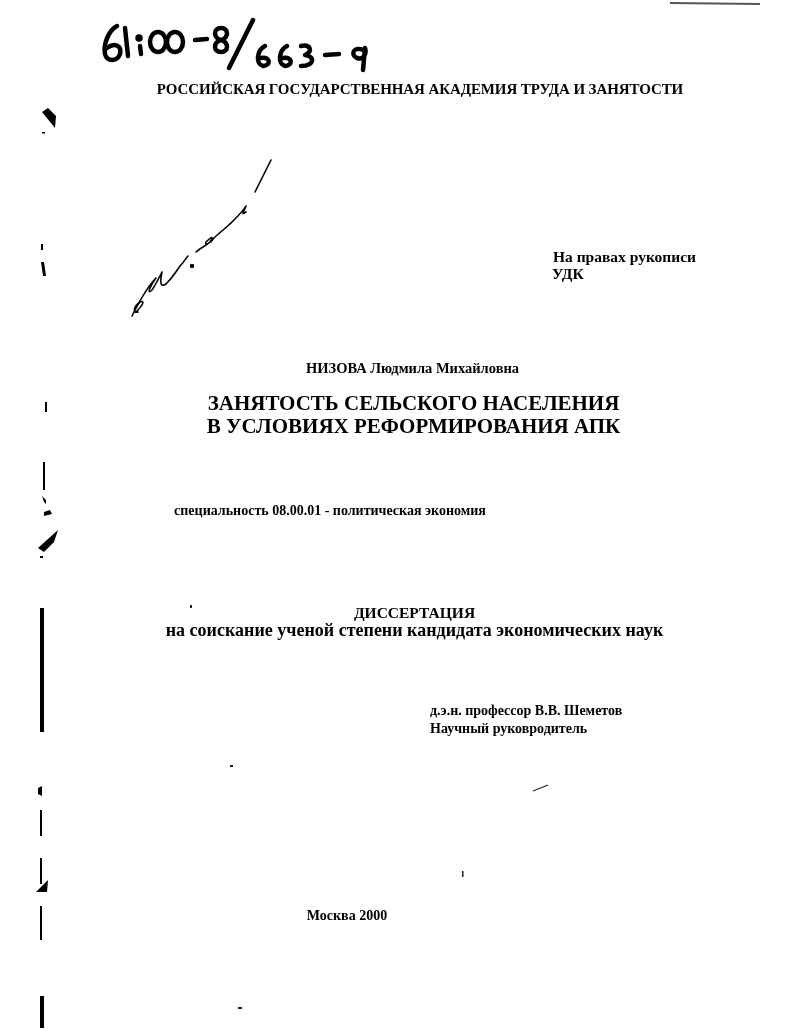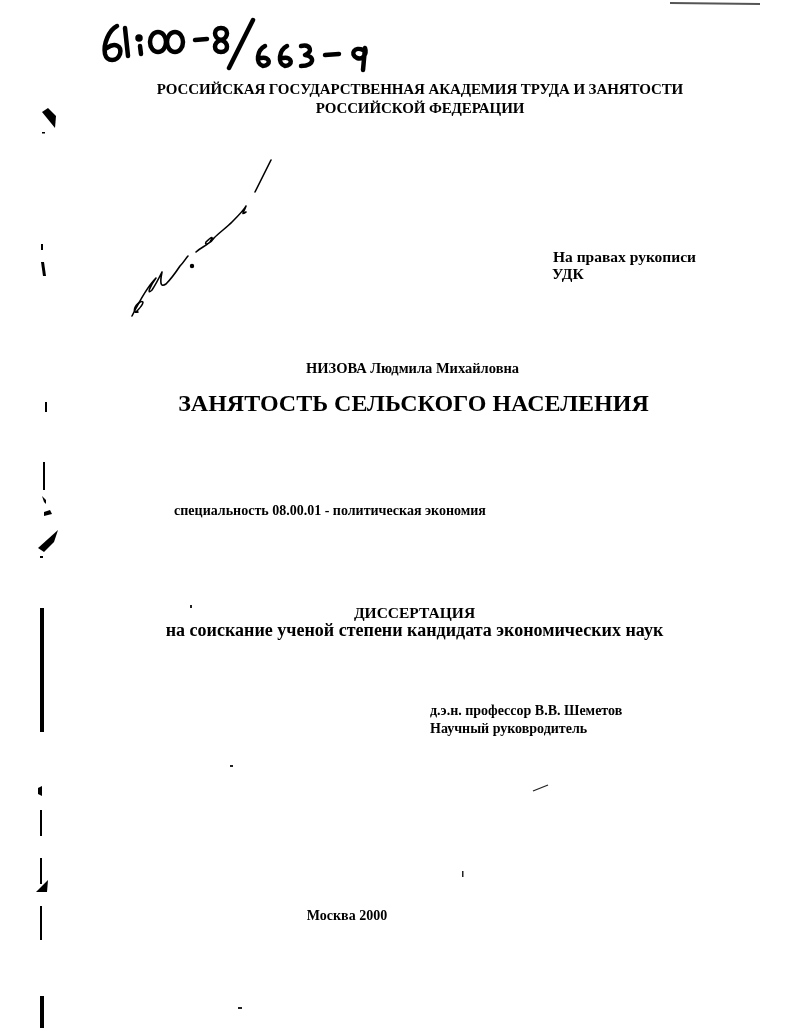--- a/index.html
+++ b/index.html
@@ -42,21 +42,21 @@
       text-align: center;
       font-weight: bold;
       font-size: 14.5px;
       padding-left: 26px;
       box-sizing: border-box;
     }
     .title-block {
       left: 0; width: 799px; top: 392px;
       text-align: center;
       font-weight: bold;
-      font-size: 24px;
+      font-size: 21px;
       line-height: 23px;
       padding-left: 28px;
       box-sizing: border-box;
     }
     .specialty {
       left: 0; width: 660px; top: 503px;
       text-align: center;
       font-weight: bold;
       font-size: 14px;
       padding-left: 0;
@@ -119,32 +119,32 @@
 
       <path d="M230 51 L244 50"></path>
 
       <path d="M268 46 C260 42 254 50 262 54 C268 56 272 50 270 44 L268 66"></path>
     </g>
   </svg>
 </div>
 
 <div class="abs header-block">
   <div>РОССИЙСКАЯ ГОСУДАРСТВЕННАЯ АКАДЕМИЯ ТРУДА И ЗАНЯТОСТИ</div>
-  <div>РОССИЙСКОЙ ФЕДЕРАЦИИ</div>
 </div>
 
 <div class="abs rights-block">
   <div class="line1">На правах рукописи</div>
   <div>УДК</div>
 </div>
 
 <div class="abs author">НИЗОВА Людмила Михайловна</div>
 
 <div class="abs title-block">
   <div>ЗАНЯТОСТЬ СЕЛЬСКОГО НАСЕЛЕНИЯ</div>
+  <div>В УСЛОВИЯХ РЕФОРМИРОВАНИЯ АПК</div>
 </div>
 
 <div class="abs specialty">специальность 08.00.01 - политическая экономия</div>
 
 <div class="abs diss-block">
   <div class="diss-title">ДИССЕРТАЦИЯ</div>
   <div class="diss-sub">на соискание ученой степени кандидата экономических наук</div>
 </div>
 
 <div class="abs supervisor">

